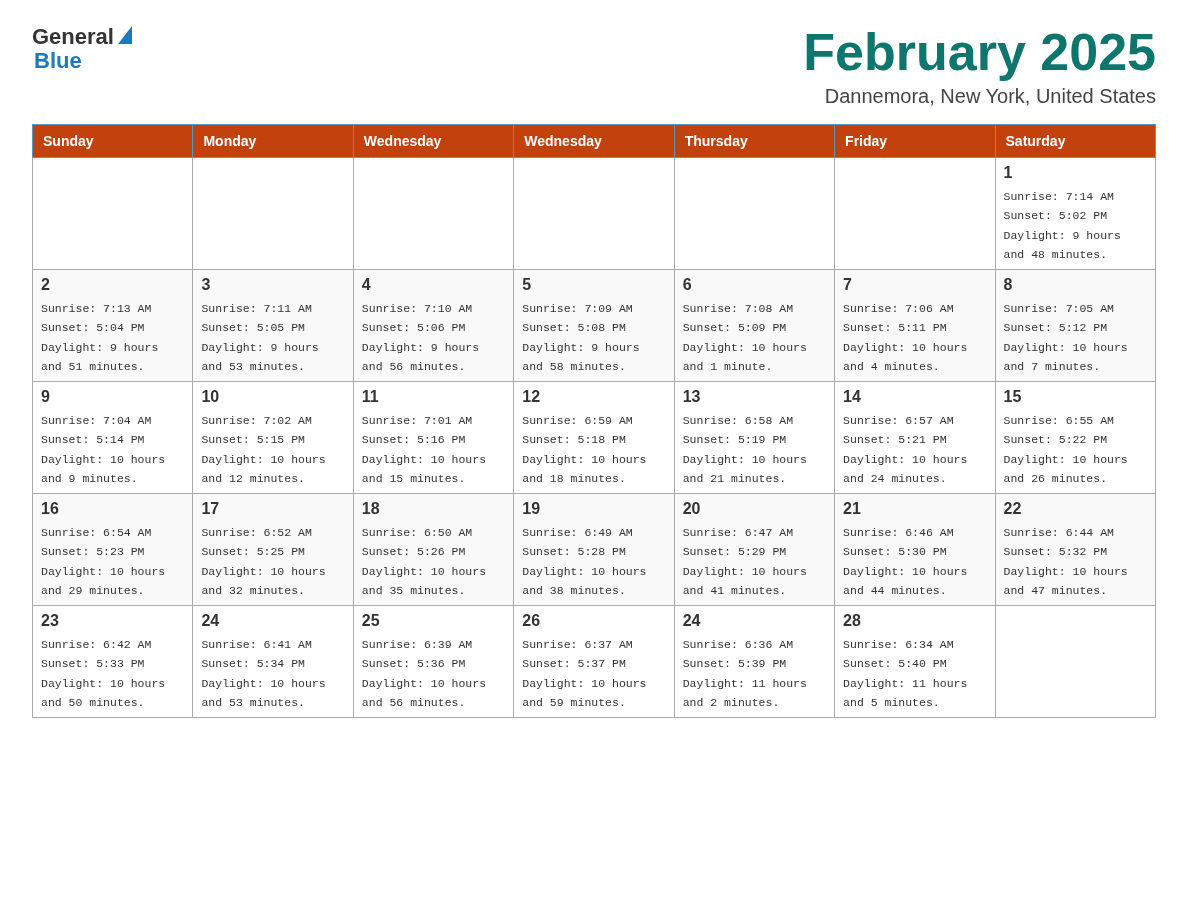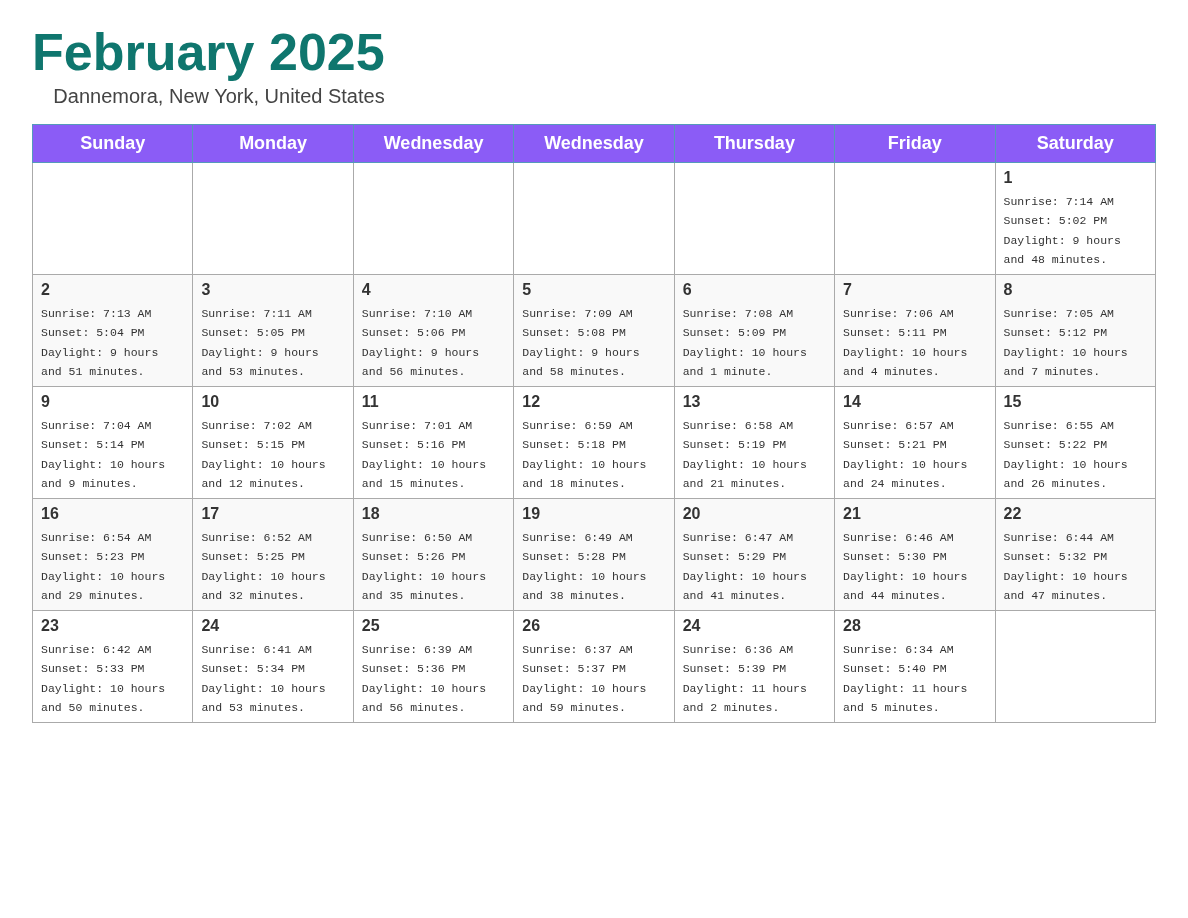--- a/index.html
+++ b/index.html
@@ -59,26 +59,26 @@
       font-size: 20px;
       color: #444;
       margin-top: 4px;
     }
     .calendar-table {
       width: 100%;
       border-collapse: collapse;
       border: 1px solid #888;
     }
     .calendar-table th {
-      background-color: #8b5cf6;
+      background-color: #c2410c;
       color: #fff;
-      font-size: 18px;
+      font-size: 14px;
       font-weight: bold;
       padding: 8px 10px;
-      text-align: center;
+      text-align: left;
       border: 1px solid #5599bb;
     }
     .calendar-table td {
       vertical-align: top;
       border: 1px solid #aaa;
       padding: 6px 8px;
       width: 14.28%;
       min-height: 110px;
       height: 110px;
     }
@@ -102,20 +102,27 @@
       background: #f9f9f9;
     }
     tr:nth-child(odd) td {
       background: #fff;
     }
   </style>
 </head>
 <body>
 
 <div class="header-area">
+  <div class="logo">
+    <div class="logo-top">
+      <span class="logo-general">General</span>
+      <div class="logo-triangle"></div>
+    </div>
+    <span class="logo-blue">Blue</span>
+  </div>
   <div class="title-area">
     <div class="calendar-title">February 2025</div>
     <div class="calendar-subtitle">Dannemora, New York, United States</div>
   </div>
 </div>
 
 <table class="calendar-table">
   <thead>
     <tr>
     <th>Sunday</th>

